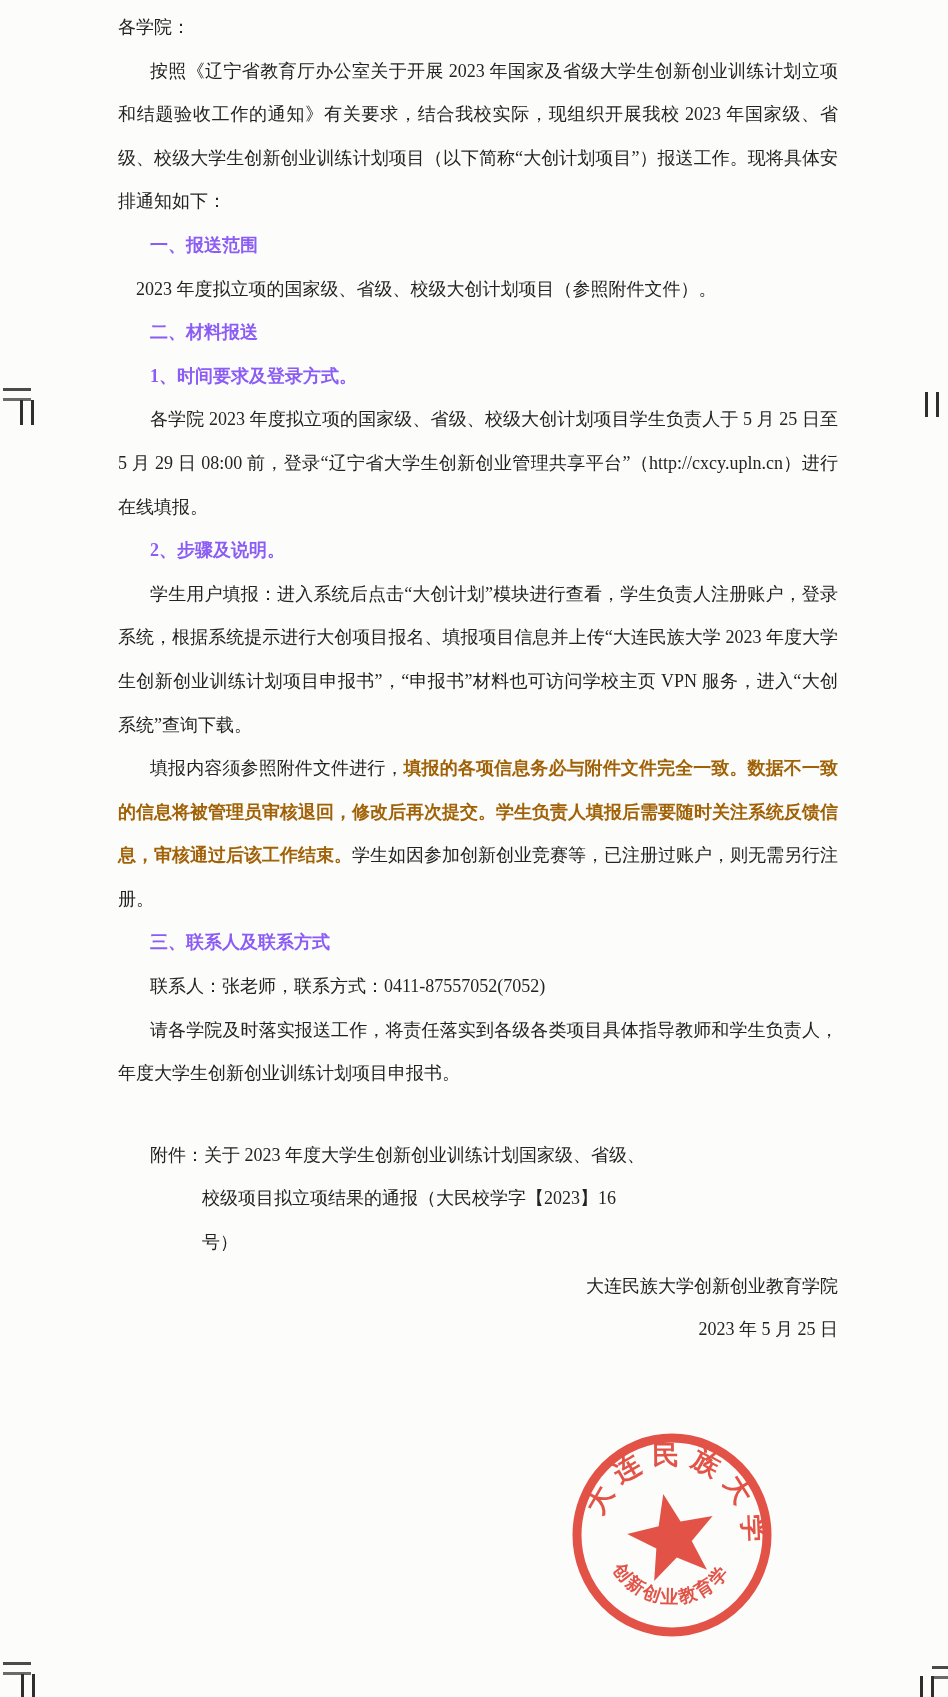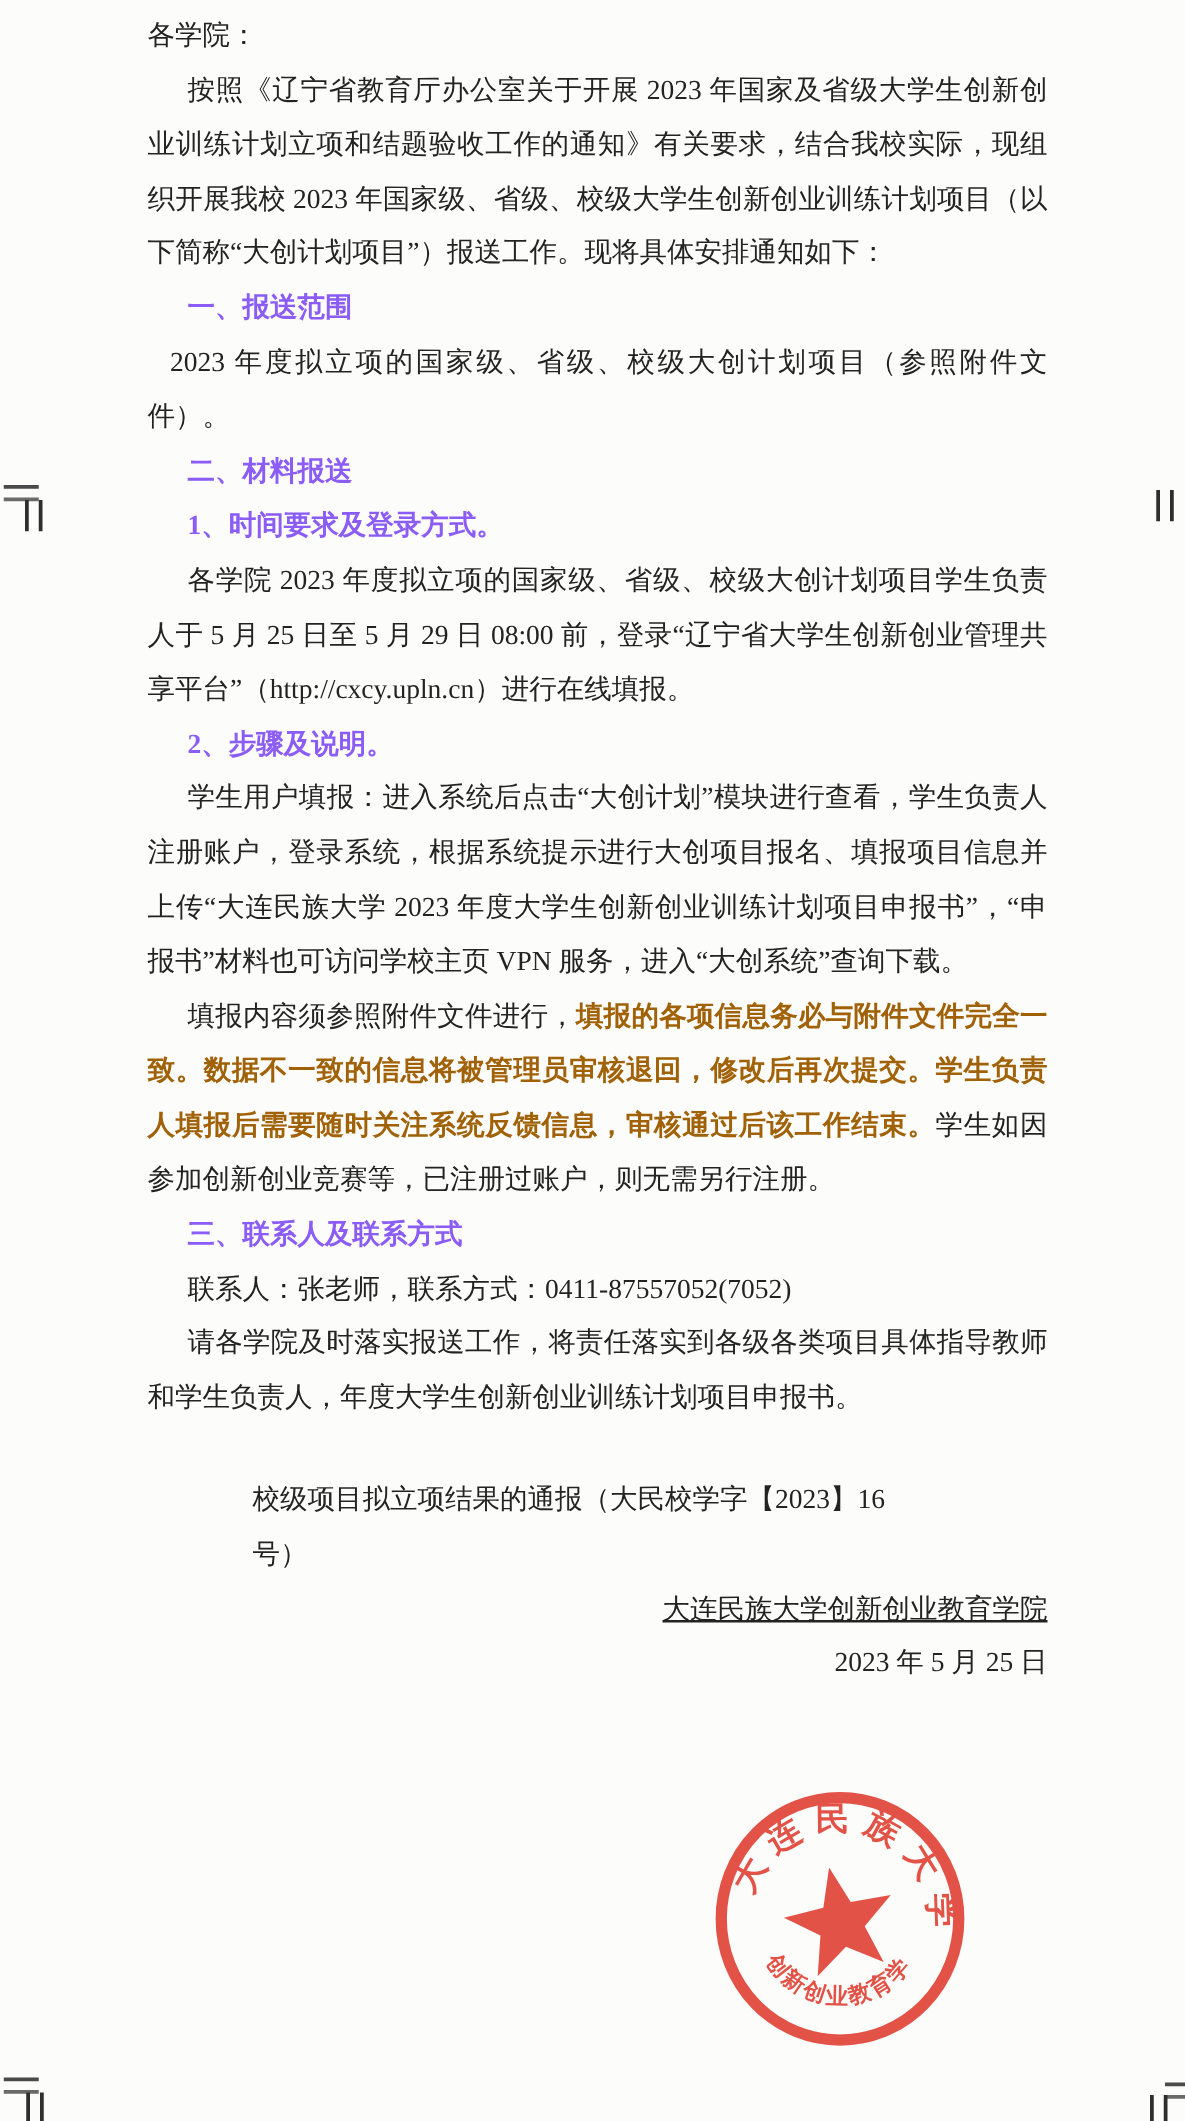--- a/index.html
+++ b/index.html
@@ -6,32 +6,32 @@
   body{
     width:948px;height:1697px;
     background:#fcfcfb;
     position:relative;
     overflow:hidden;
     font-family:"Liberation Serif","DejaVu Serif",serif;
     color:#232323;
   }
   .content{
     position:absolute;top:6px;left:118px;width:720px;
-    font-size:22px;line-height:43.6px;
+    font-size:18px;line-height:43.6px;
     text-align:justify;
   }
   .content p{margin:0;padding:0;}
   .ind{text-indent:32px;}
   .ind-sm{text-indent:18px;}
   .hd{font-weight:bold;text-indent:32px;color:#8b5cf6;}
   b{color:#a16207;}
   .attach{margin-top:38px;}
   .attach .a1{margin-left:32px;}
   .attach .a2,.attach .a3{margin-left:84px;}
-  .sig{margin-top:98px;text-align:right;padding-right:22px;text-decoration:underline;}
+  .sig{margin-top:98px;text-align:right;padding-right:22px;}
   .date{text-align:right;padding-right:82px;}
   
   .stamp{
     position:absolute;left:566px;top:1428px;width:212px;height:214px;
     mix-blend-mode:multiply;opacity:.88;
   }
   
   .mk{position:absolute;}
   .mk-h{width:28px;height:7px;border-top:3px solid #4a4a4a;border-bottom:3px solid #6a6a6a;}
   .mk-v{width:8px;height:25px;border-left:3px solid #2e2e2e;border-right:3px solid #2e2e2e;}
@@ -55,20 +55,21 @@
   <p class="hd">1、时间要求及登录方式。</p>
   <p class="ind">各学院 2023 年度拟立项的国家级、省级、校级大创计划项目学生负责人于 5 月 25 日至 5 月 29 日 08:00 前，登录“辽宁省大学生创新创业管理共享平台”（http://cxcy.upln.cn）进行在线填报。</p>
   <p class="hd">2、步骤及说明。</p>
   <p class="ind">学生用户填报：进入系统后点击“大创计划”模块进行查看，学生负责人注册账户，登录系统，根据系统提示进行大创项目报名、填报项目信息并上传“大连民族大学 2023 年度大学生创新创业训练计划项目申报书”，“申报书”材料也可访问学校主页 VPN 服务，进入“大创系统”查询下载。</p>
   <p class="ind"><span>填报内容须参照附件文件进行，</span><b>填报的各项信息务必与附件文件完全一致。数据不一致的信息将被管理员审核退回，修改后再次提交。学生负责人填报后需要随时关注系统反馈信息，审核通过后该工作结束。</b><span>学生如因参加创新创业竞赛等，已注册过账户，则无需另行注册。</span></p>
   <p class="hd">三、联系人及联系方式</p>
   <p class="ind">联系人：张老师，联系方式：0411-87557052(7052)</p>
   <p class="ind">请各学院及时落实报送工作，将责任落实到各级各类项目具体指导教师和学生负责人，年度大学生创新创业训练计划项目申报书。</p>
 
   <div class="attach">
+    <div class="a1">附件：关于 2023 年度大学生创新创业训练计划国家级、省级、</div>
     <div class="a2">校级项目拟立项结果的通报（大民校学字【2023】16</div>
     <div class="a3">号）</div>
   </div>
 
   <p class="sig">大连民族大学创新创业教育学院</p>
   <p class="date">2023 年 5 月 25 日</p>
 </div>
 
 <div class="stamp">
   <svg width="212" height="214" viewBox="-106 -107 212 214" xmlns="http://www.w3.org/2000/svg">

